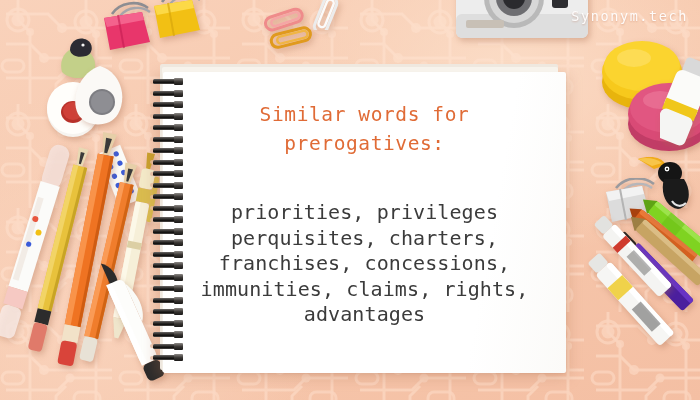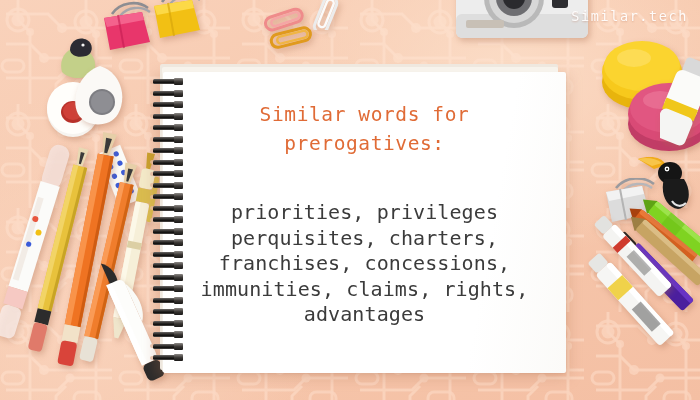--- a/index.html
+++ b/index.html
@@ -508,13 +508,13 @@
     <div id="heading">Similar words for
 prerogatives:</div>
     <div id="synonyms">priorities, privileges
 perquisites, charters,
 franchises, concessions,
 immunities, claims, rights,
 advantages</div>
   </div>
 </div>
 
-<div id="watermark">Similar.tech</div>
+<div id="watermark">Synonym.tech</div>
 
 </body></html>

